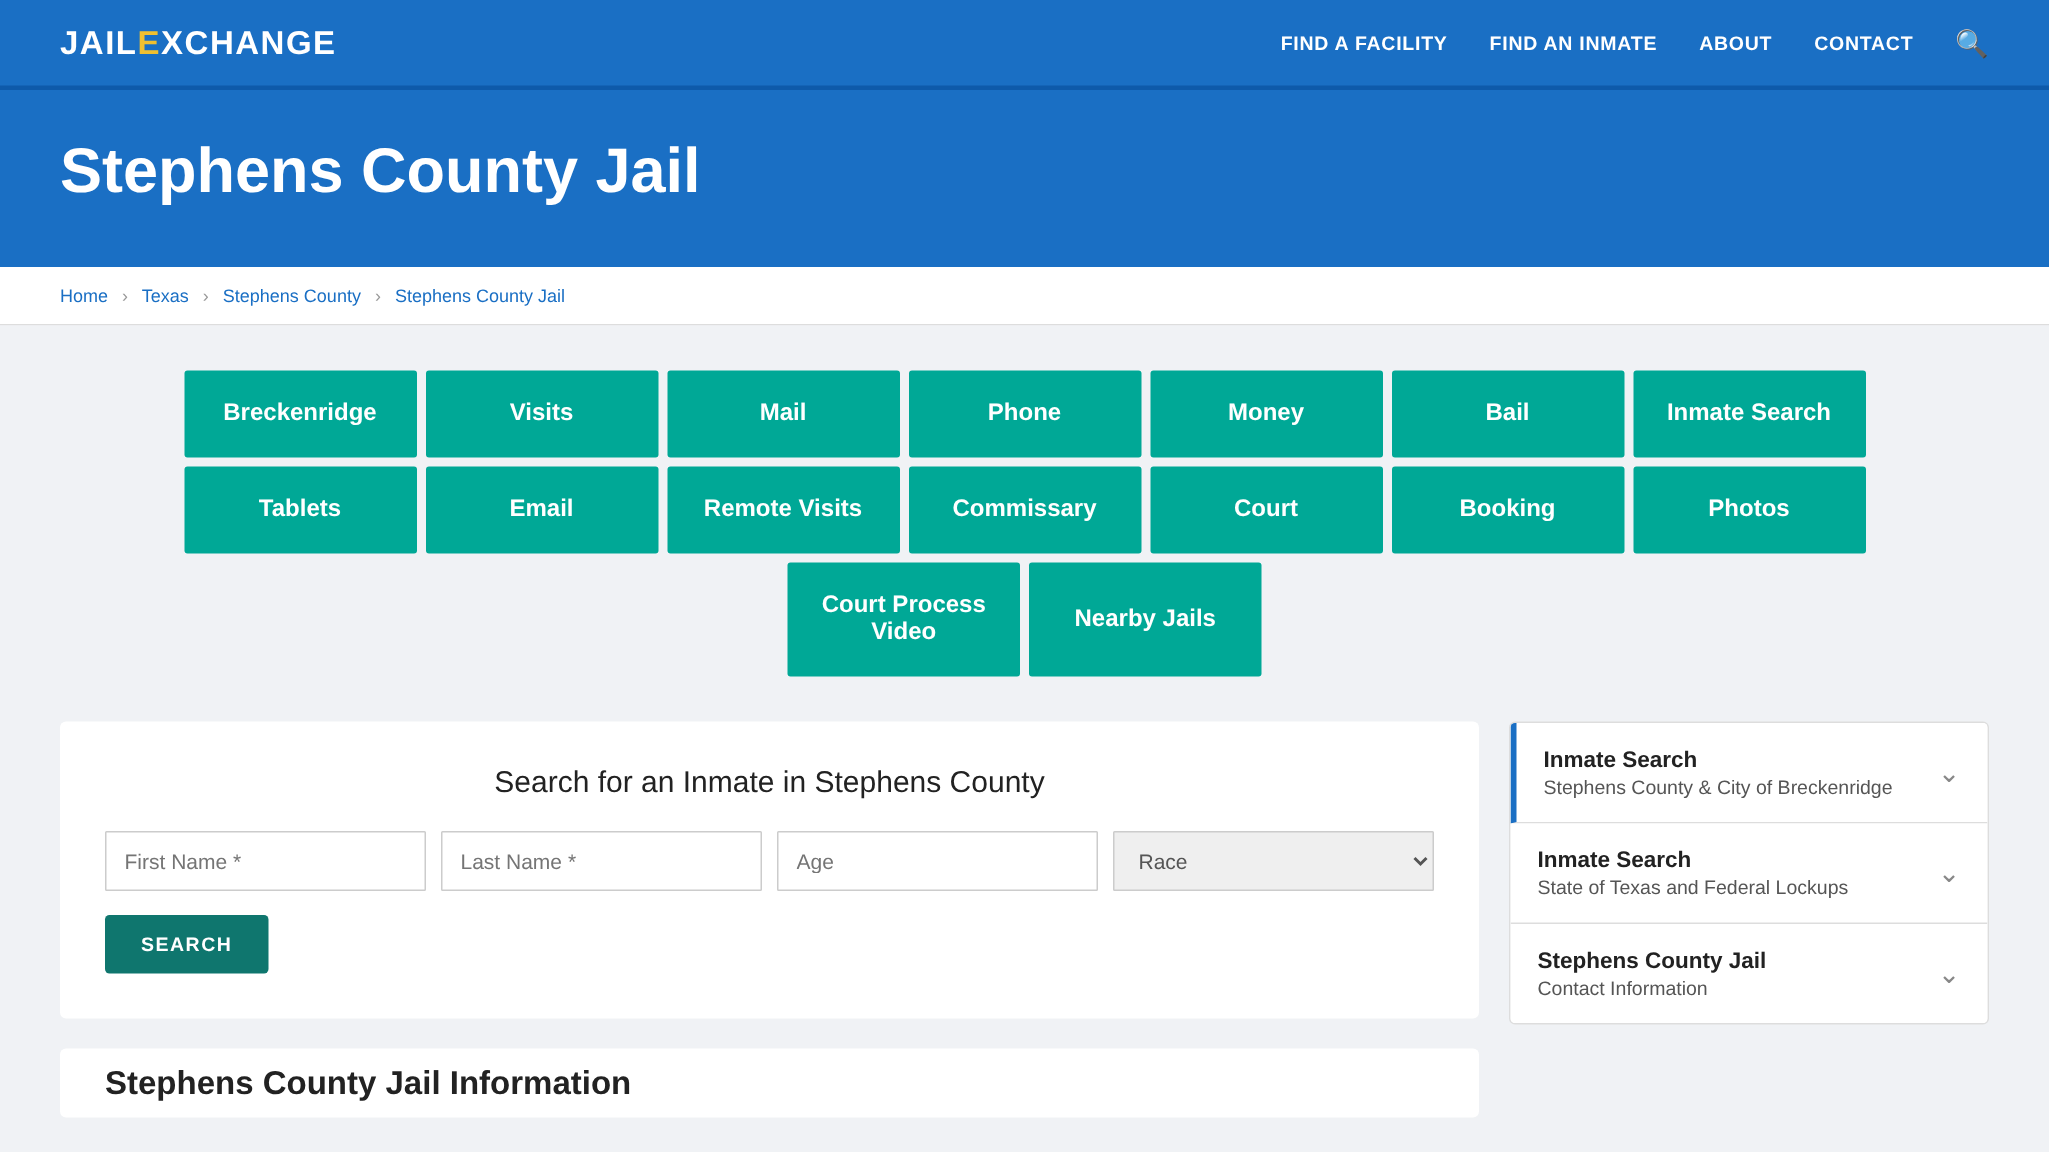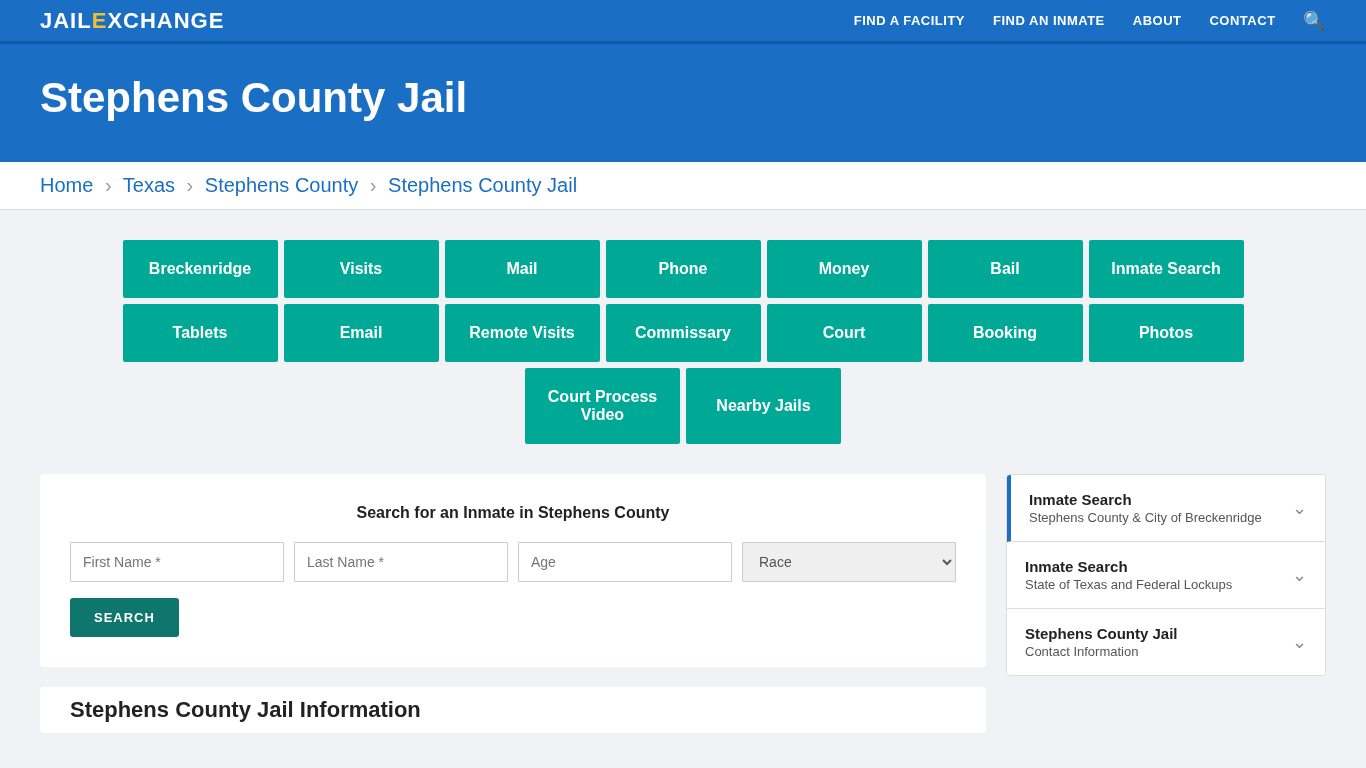--- a/index.html
+++ b/index.html
@@ -5,21 +5,21 @@
     * { box-sizing: border-box; margin: 0; padding: 0; }
     body { font-family: Arial, sans-serif; background: #f0f2f5; color: #333; }
 
     
     nav {
       background: #1a6fc4;
       display: flex;
       align-items: center;
       justify-content: space-between;
       padding: 0 40px;
-      height: 44px;
+      height: 60px;
       border-bottom: 3px solid #0e5aaa;
     }
     .logo {
       display: flex;
       align-items: center;
       font-size: 22px;
       font-weight: 900;
       color: #fff;
       letter-spacing: 1px;
     }
@@ -53,21 +53,21 @@
     .hero h1 {
       font-size: 42px;
       font-weight: 800;
       color: #fff;
     }
 
     
     .breadcrumb {
       background: #fff;
       padding: 12px 40px;
-      font-size: 20px;
+      font-size: 12px;
       border-bottom: 1px solid #ddd;
     }
     .breadcrumb a {
       color: #1a6fc4;
       text-decoration: none;
     }
     .breadcrumb .sep {
       margin: 0 6px;
       color: #999;
     }
@@ -115,22 +115,22 @@
     
     .search-form-box {
       background: #fff;
       border-radius: 4px;
       padding: 30px 30px 30px 30px;
       flex: 1;
       min-width: 0;
     }
     .search-form-box h2 {
       text-align: center;
-      font-size: 16px;
-      font-weight: 700;
+      font-size: 20px;
+      font-weight: 400;
       margin-bottom: 20px;
       color: #222;
     }
     .form-fields {
       display: flex;
       gap: 10px;
       flex-wrap: wrap;
       margin-bottom: 16px;
     }
     .form-fields input, .form-fields select {

